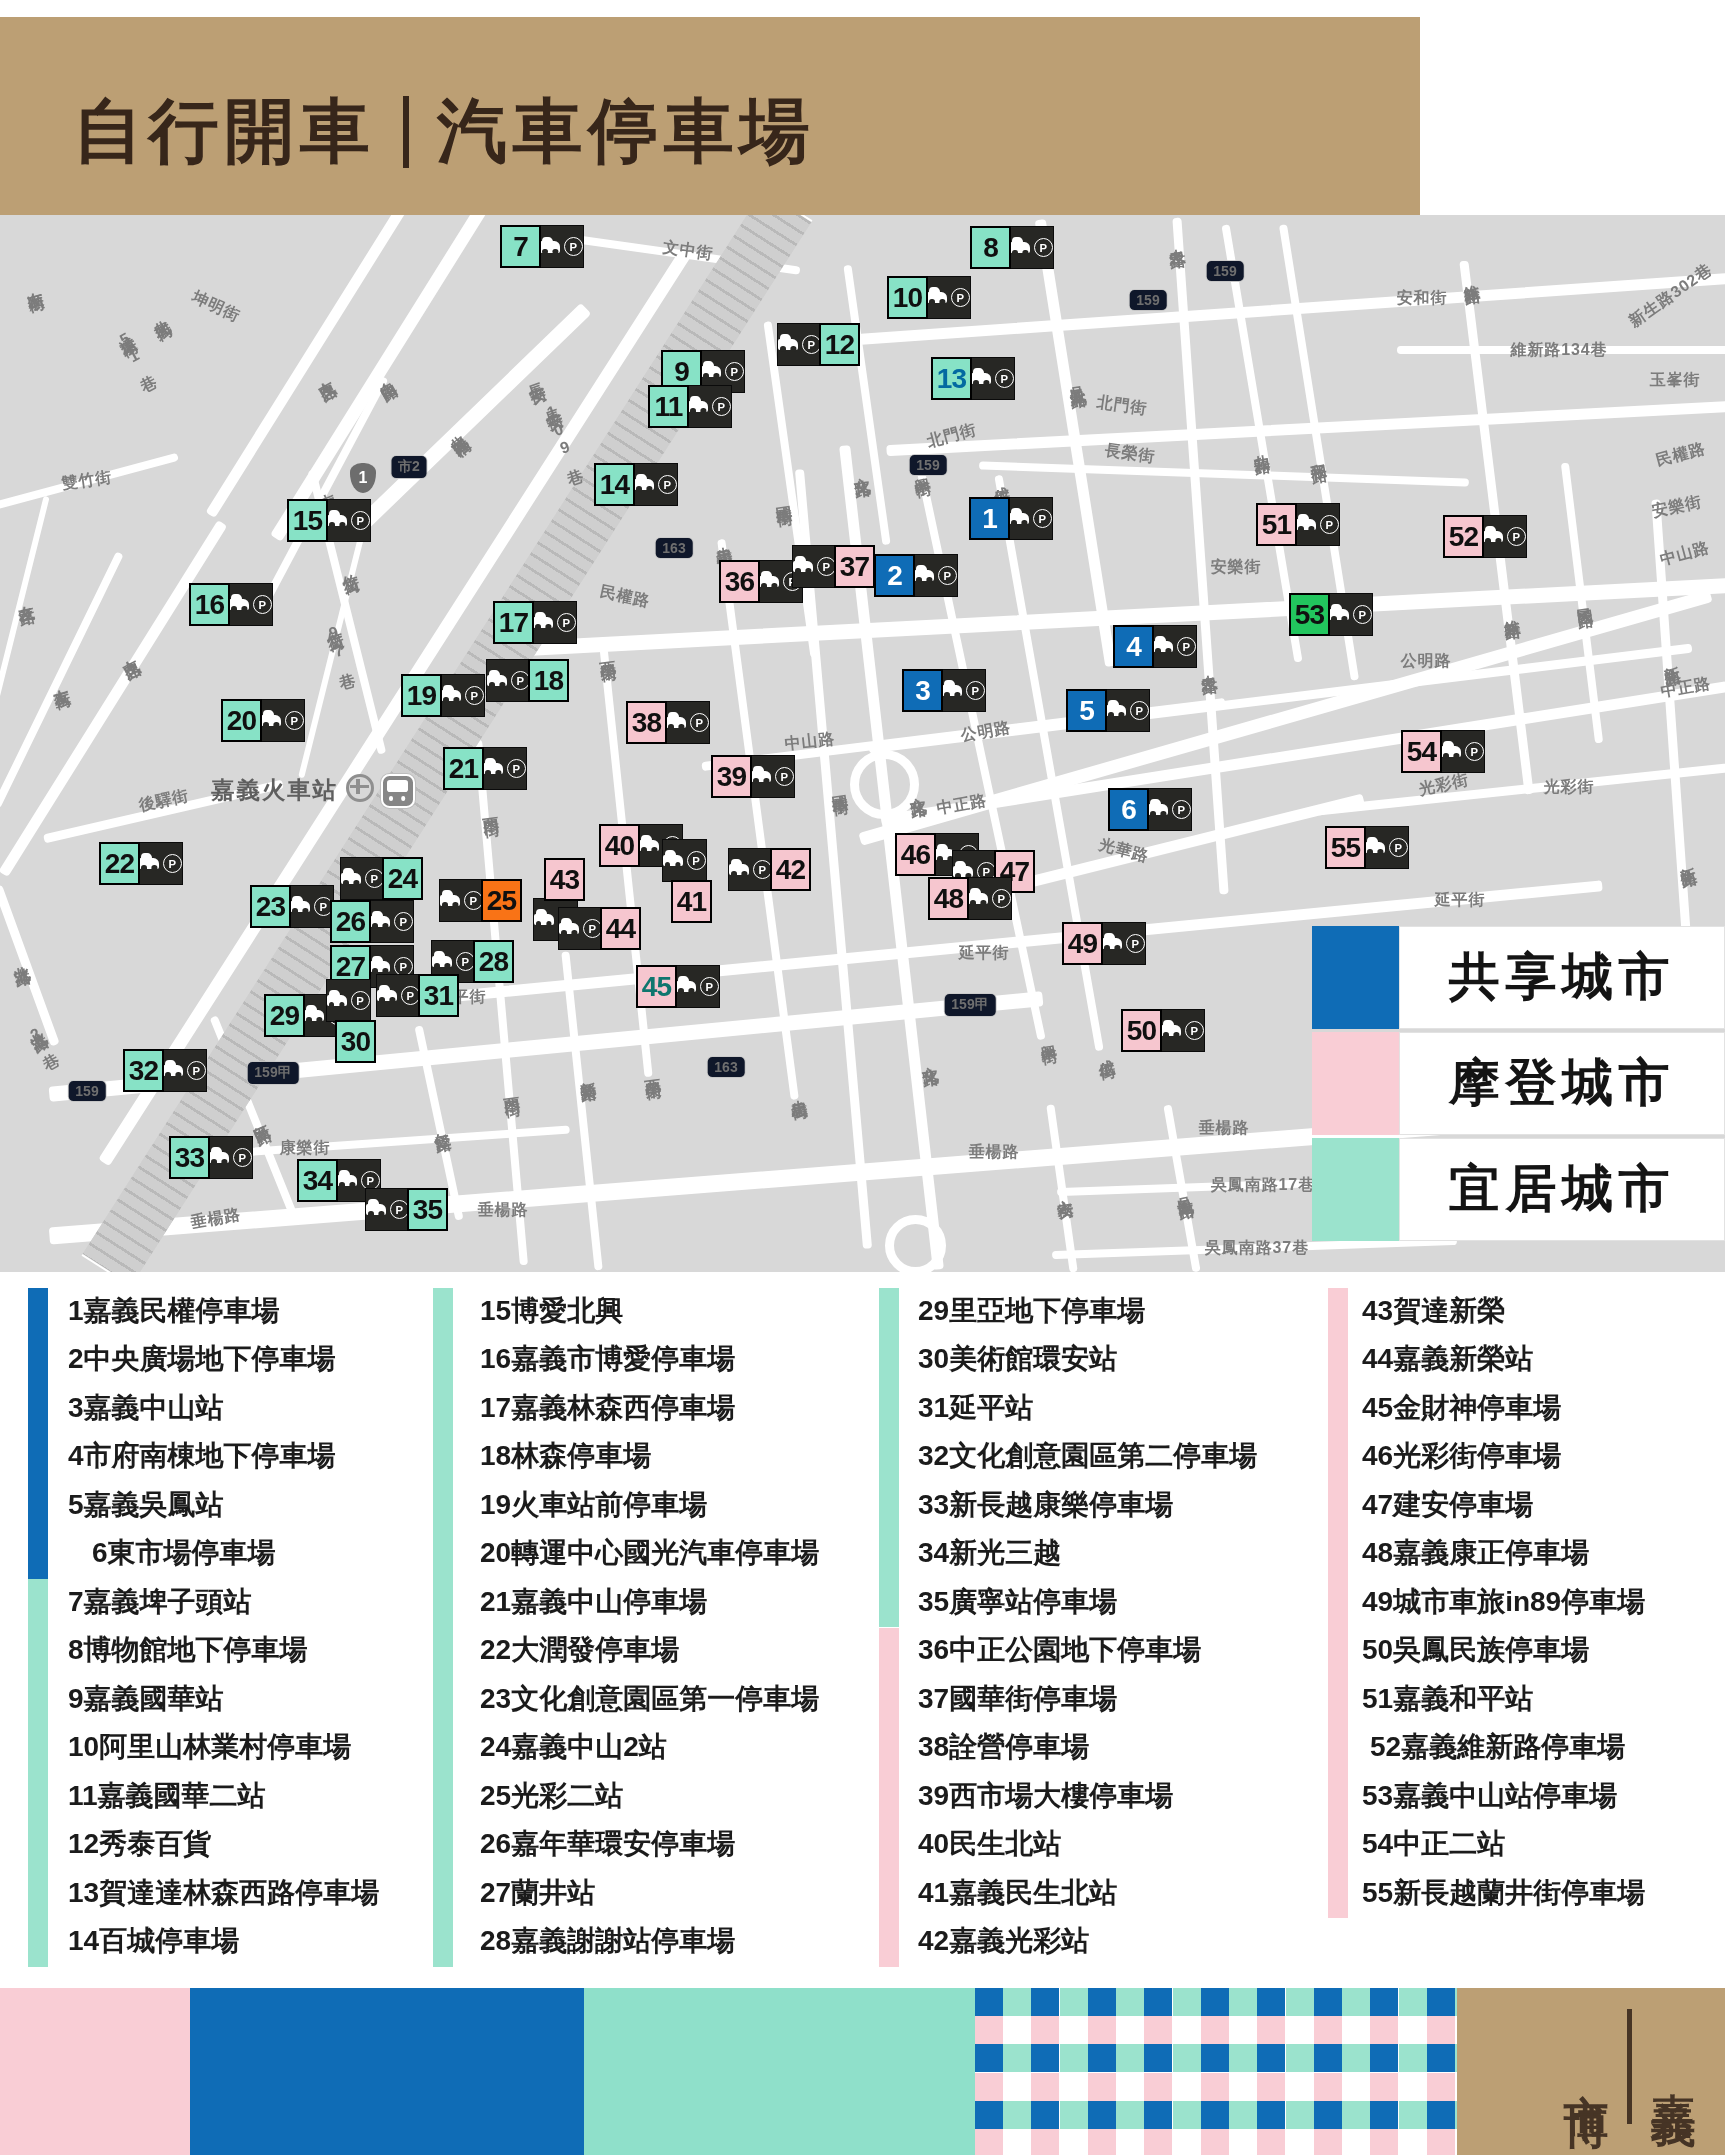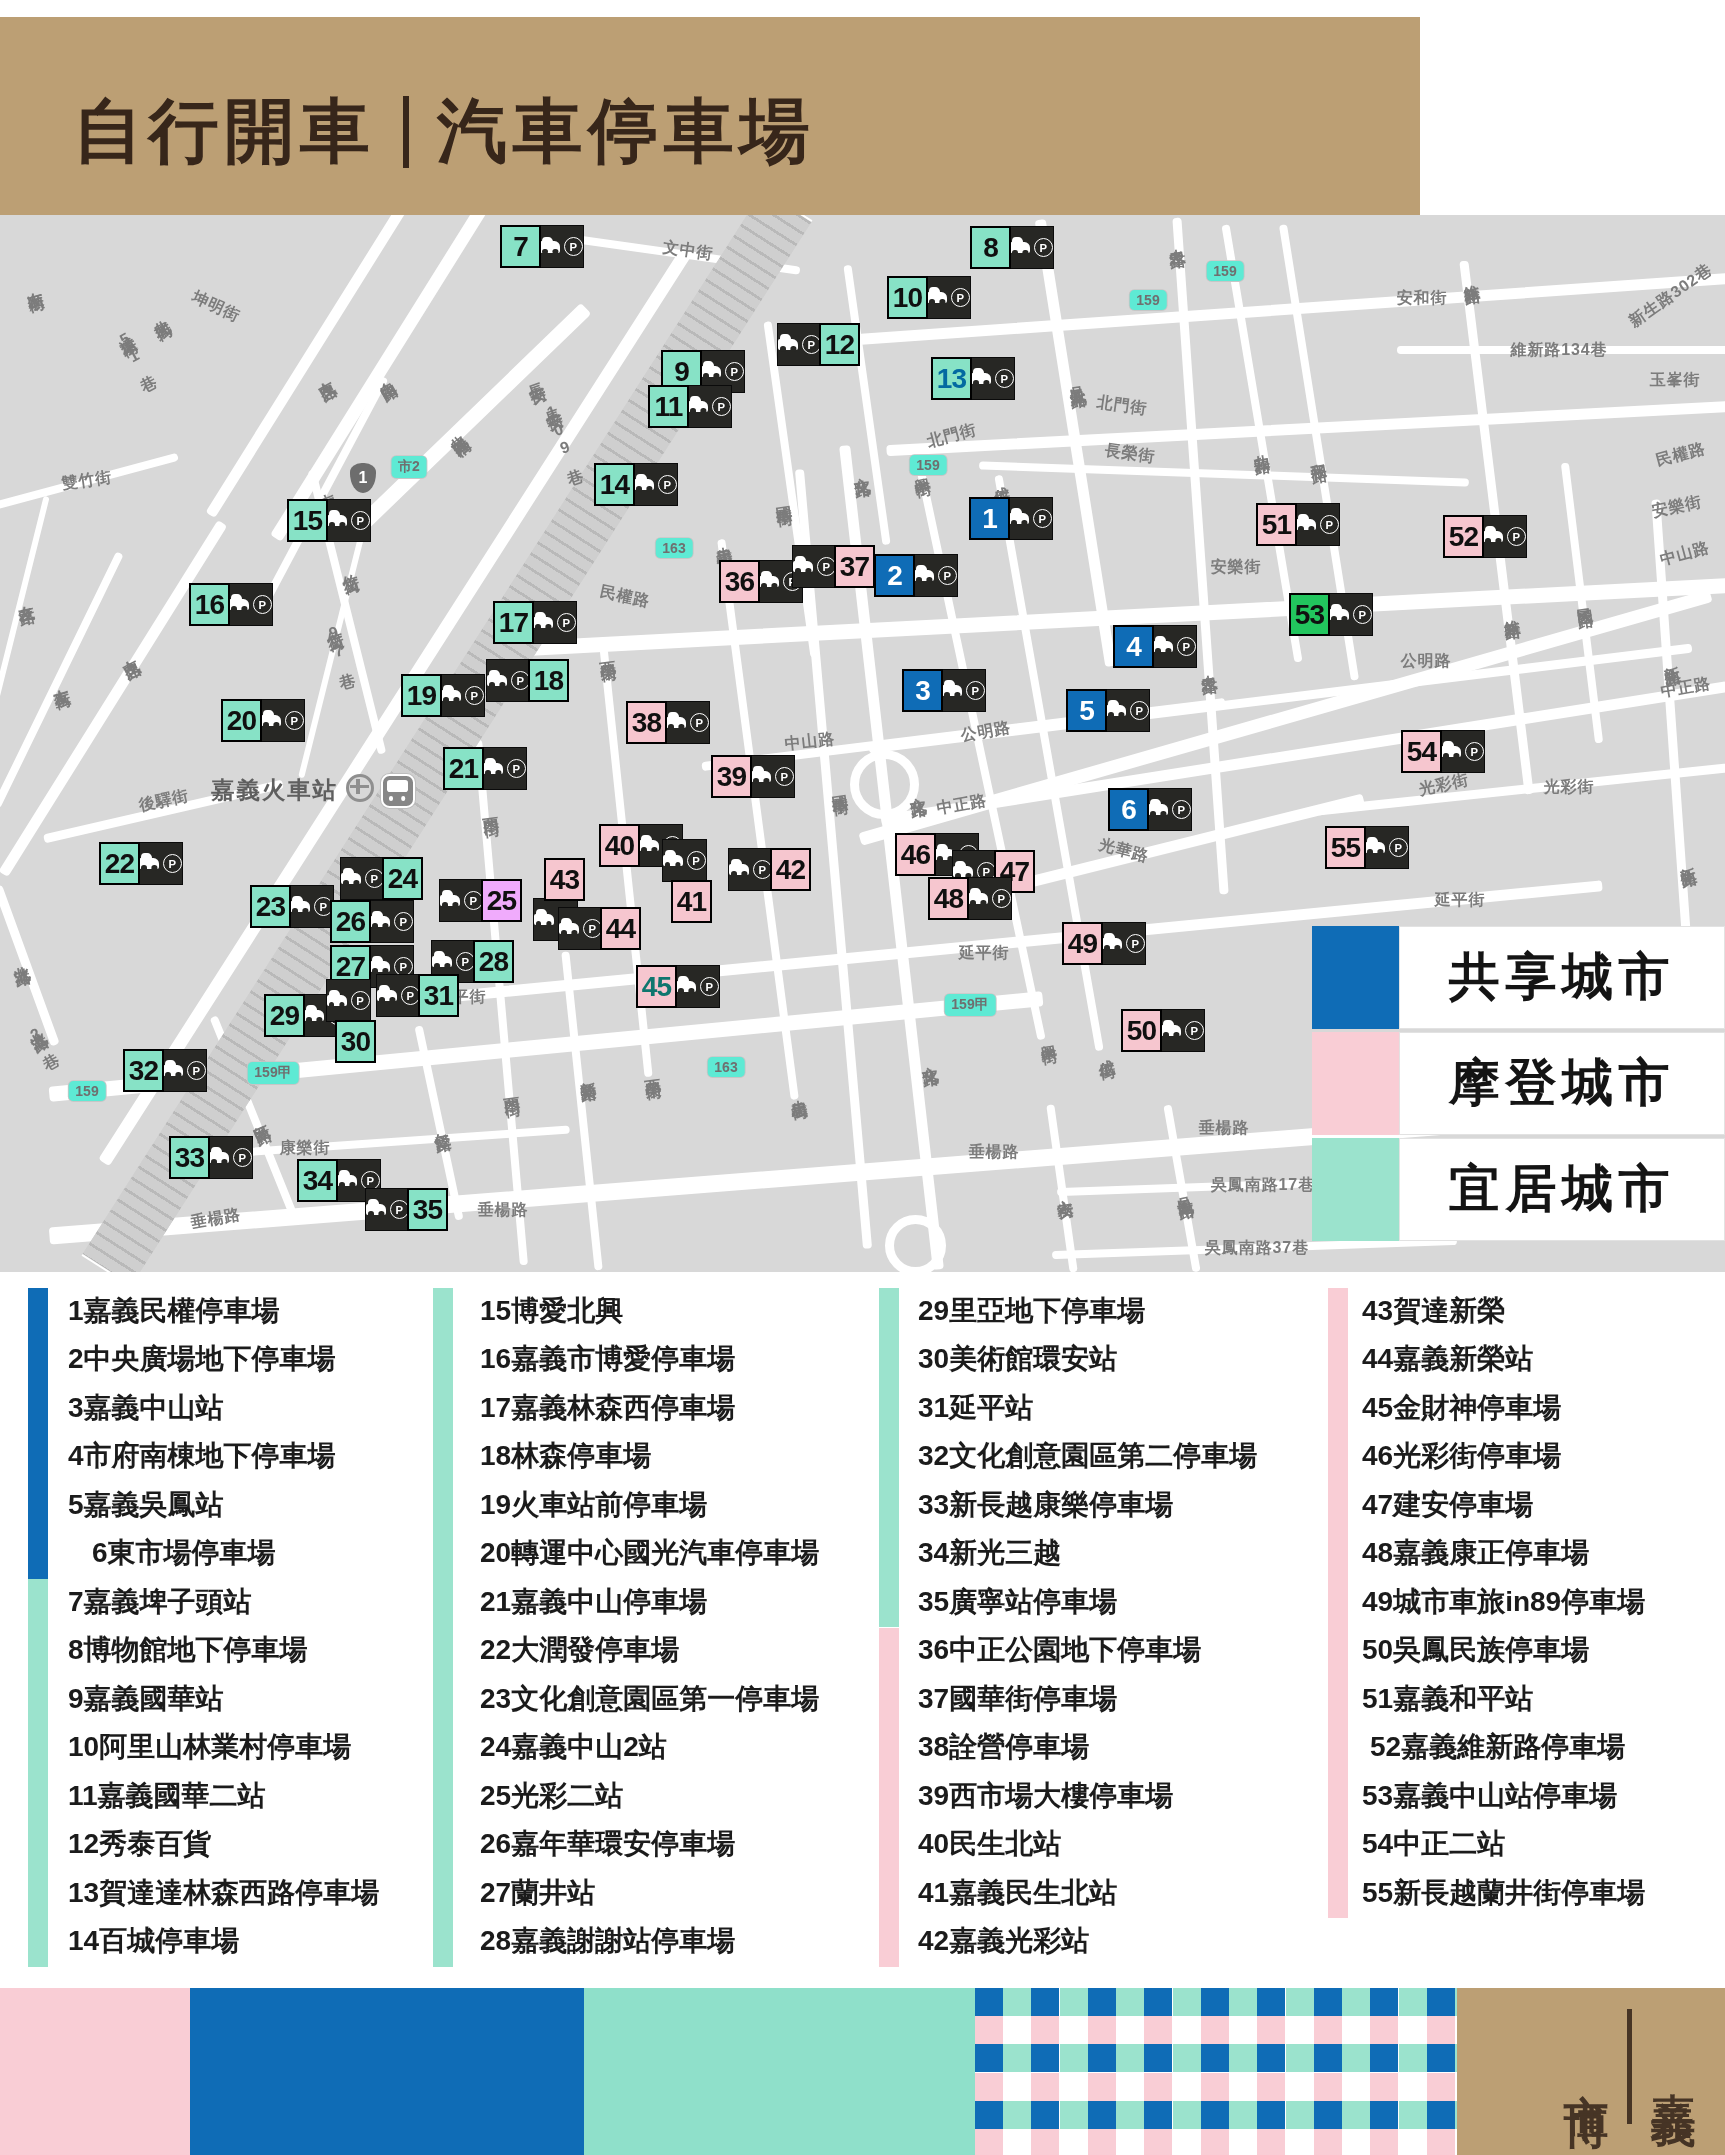--- a/index.html
+++ b/index.html
@@ -13,21 +13,21 @@
   
   #map{position:absolute;left:0;top:215px;width:1725px;height:1057px;background:#d8d8d8;overflow:hidden;}
   .road{position:absolute;background:#ffffff;border-radius:3.8px;}
   .rail{position:absolute;background:#cfcfcf;
         background-image:repeating-linear-gradient(90deg,#b9b9b9 0 2.8px,#cfcfcf 2.8px 13px);
         border-left:2.8px solid #ffffff;border-right:2.8px solid #ffffff;}
   .ring{position:absolute;border:9.4px solid #ffffff;border-radius:50%;background:transparent;}
   .slabel{position:absolute;color:#7c7c7c;font-size:16px;font-weight:600;white-space:nowrap;
         transform-origin:center;letter-spacing:0.9px;}
   .slabel.v{letter-spacing:1.9px;writing-mode:vertical-rl;text-orientation:upright;}
-  .shield{position:absolute;background:#5eead4;color:#6f6f6f;font-size:14px;font-weight:700;
+  .shield{position:absolute;background:#0f172a;color:#6f6f6f;font-size:14px;font-weight:700;
         padding:1.9px 6.6px;border-radius:4.7px;box-shadow:0 0 0 0.9px #c6c6c6;transform:translate(-50%,-50%);}
   .hwy{position:absolute;width:26px;height:30px;background:#6d6d6d;color:#fff;font-size:16px;font-weight:800;
         display:flex;align-items:center;justify-content:center;transform:translate(-50%,-50%);
         border-radius:45% 45% 50% 50%/30% 30% 65% 65%;}
   .station{position:absolute;display:flex;align-items:flex-start;gap:7.5px;color:#5f5f5f;
         font-size:23.5px;font-weight:800;letter-spacing:1.9px;}
   .tra{width:28px;height:28px;border:3.8px solid #8f8f8f;border-radius:50%;box-sizing:border-box;position:relative;background:#d8d8d8;}
   .tra::before{content:"";position:absolute;left:1.9px;right:1.9px;top:7.5px;height:3.8px;background:#8f8f8f;}
   .tra::after{content:"";position:absolute;left:7.5px;top:1.9px;width:3.8px;height:15px;background:#8f8f8f;}
   .train{width:34px;height:34px;background:#868686;border:2.8px solid #ffffff;border-radius:8.5px;box-sizing:border-box;position:relative;box-shadow:0 0 0 0.9px #bdbdbd;}
@@ -398,21 +398,21 @@
             <span class="car"></span>
             <span class="pp">P</span>
           </div>
           <div class="mk-num" style="background: rgb(135, 226, 198); color: rgb(16, 16, 16);">24</div>
         </div>
         <div class="marker" style="left: 481px; top: 664px;">
           <div class="mk-icon" style="left: -42px; top: 0px;">
             <span class="car"></span>
             <span class="pp">P</span>
           </div>
-          <div class="mk-num" style="background: #f0abfc; color: rgb(16, 16, 16);">25</div>
+          <div class="mk-num" style="background: #f97316; color: rgb(16, 16, 16);">25</div>
         </div>
         <div class="marker" style="left: 330px; top: 685px;">
           <div class="mk-icon" style="left: 39px; top: 0px;">
             <span class="car"></span>
             <span class="pp">P</span>
           </div>
           <div class="mk-num" style="background: rgb(135, 226, 198); color: rgb(16, 16, 16);">26</div>
         </div>
         <div class="marker" style="left: 330px; top: 730px;">
           <div class="mk-icon" style="left: 39px; top: 0px;">

